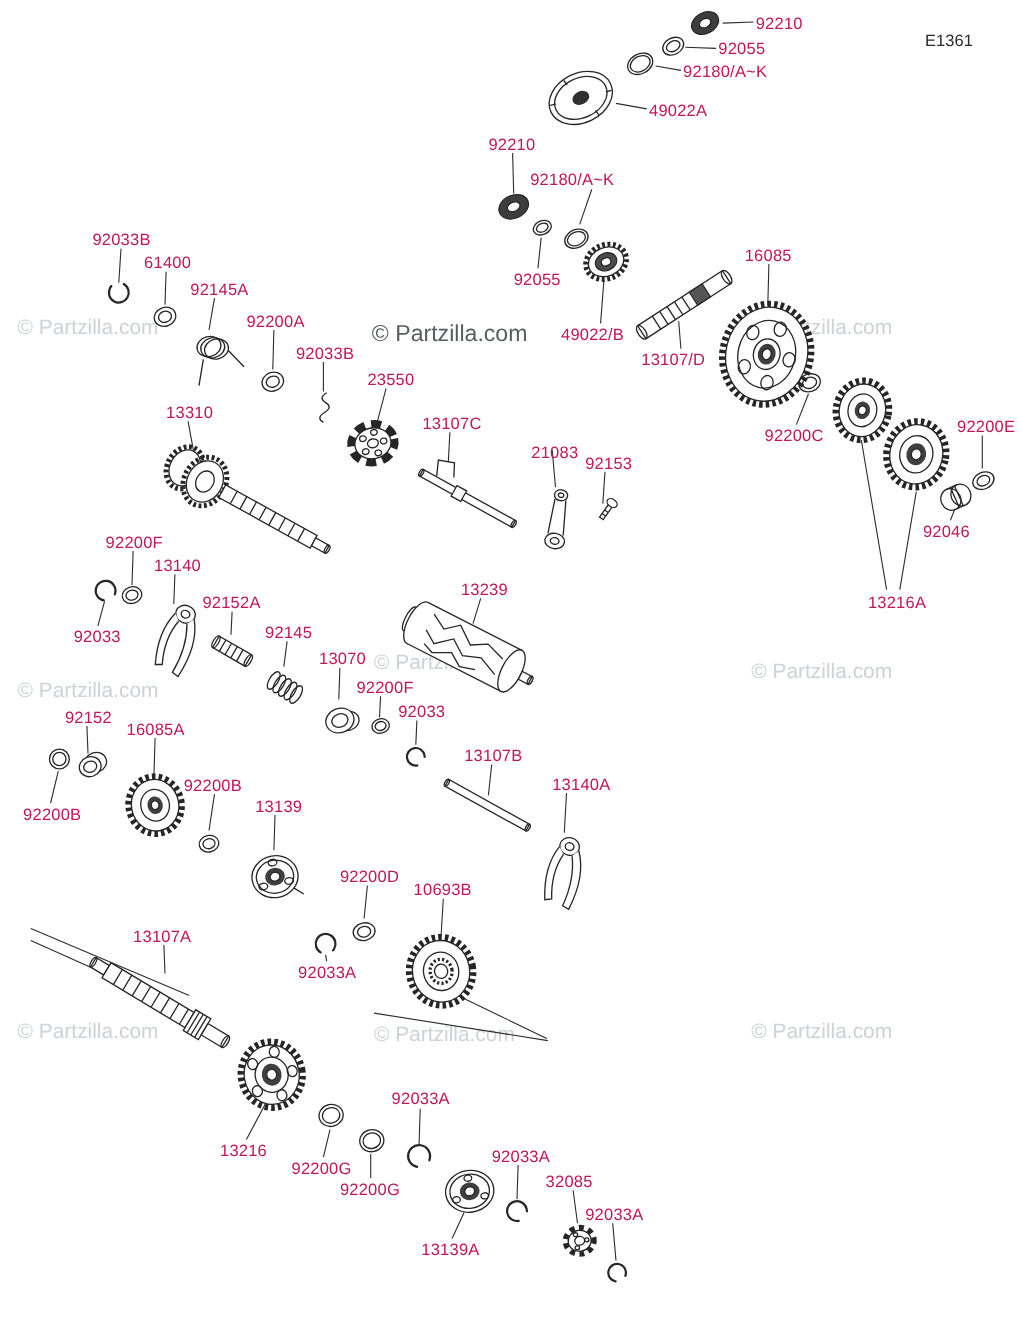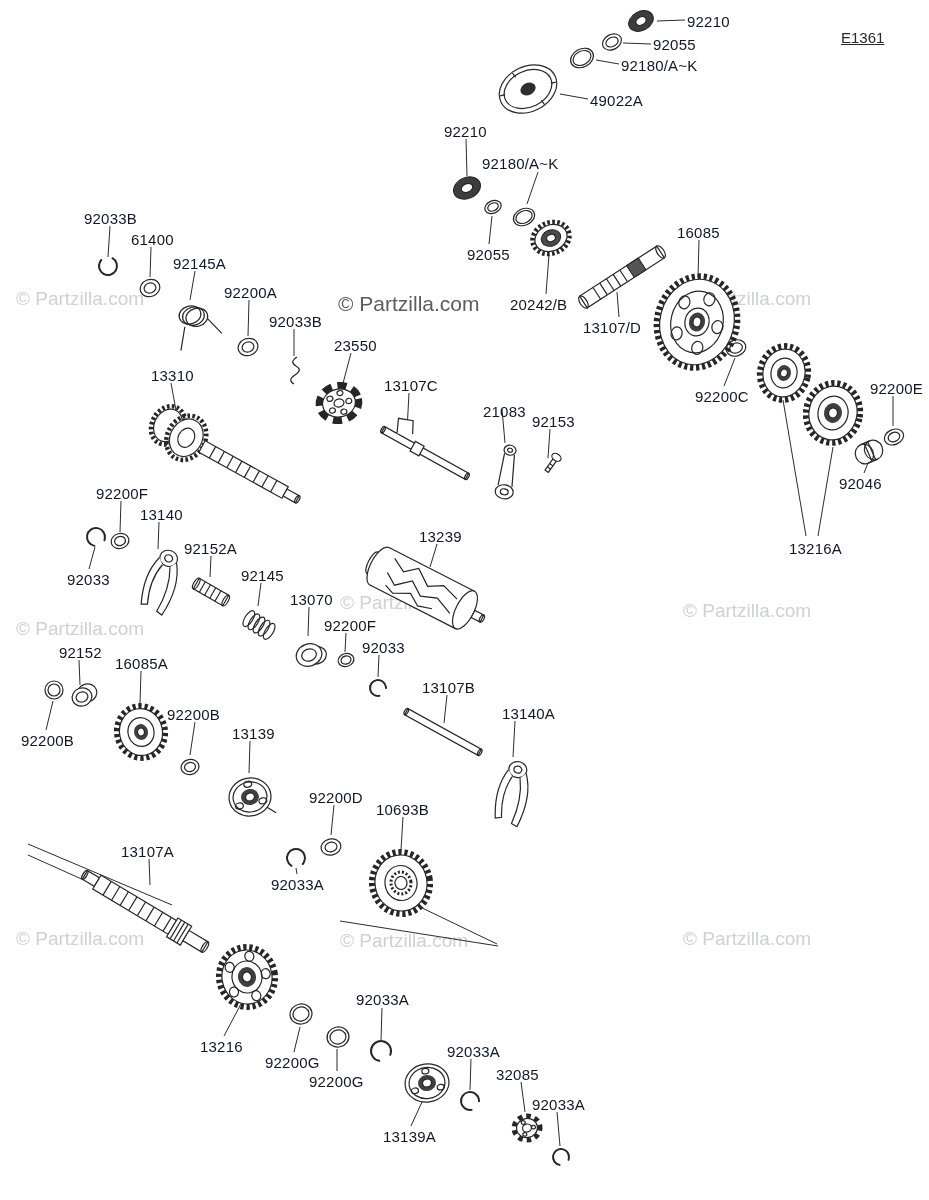--- a/index.html
+++ b/index.html
@@ -2,25 +2,25 @@
 <html><head>
 <meta charset="utf-8">
 <style>
   html,body { margin:0; padding:0; background:#fff; }
   .stage {
     position:relative; width:929px; height:1200px; background:#ffffff;
     overflow:hidden; font-family:"Liberation Sans", sans-serif;
   }
   .art { position:absolute; left:0; top:0; }
   .lbl {
-    position:absolute; font-size:15px; color:#0f172a; white-space:nowrap;
+    position:absolute; font-size:15px; color:#be185d; white-space:nowrap;
     letter-spacing:0.2px;
   }
   .code {
-    position:absolute; font-size:15px; color:#2a2a2a; white-space:nowrap;text-decoration:underline;
+    position:absolute; font-size:15px; color:#2a2a2a; white-space:nowrap;
   }
   .wm { position:absolute; white-space:nowrap; user-select:none; }
   .wm-light { color:#ccd2d6; font-size:19px; }
   .wm-dark  { color:#595d60; font-size:21px; }
 
   
   .s   { fill:none; stroke:#262626; stroke-width:1.2; }
   .w   { fill:#ffffff; stroke:#262626; stroke-width:1.2; }
   .ln  { stroke:#2c2c2c; stroke-width:1; }
   .teeth    { fill:none; stroke:#262626; stroke-width:6;   stroke-dasharray:3.2 2.8; }
@@ -425,21 +425,21 @@
 
   <div class="code" style="left:841px;top:29px">E1361</div>
 
   <div class="lbl" style="left:687px;top:13px">92210</div>
   <div class="lbl" style="left:653px;top:36px">92055</div>
   <div class="lbl" style="left:621px;top:57px">92180/A~K</div>
   <div class="lbl" style="left:590px;top:92px">49022A</div>
   <div class="lbl" style="left:444px;top:123px">92210</div>
   <div class="lbl" style="left:482px;top:155px">92180/A~K</div>
   <div class="lbl" style="left:467px;top:246px">92055</div>
-  <div class="lbl" style="left:510px;top:296px">20242/B</div>
+  <div class="lbl" style="left:510px;top:296px">49022/B</div>
   <div class="lbl" style="left:677px;top:224px">16085</div>
   <div class="lbl" style="left:583px;top:319px">13107/D</div>
   <div class="lbl" style="left:695px;top:388px">92200C</div>
   <div class="lbl" style="left:870px;top:380px">92200E</div>
   <div class="lbl" style="left:839px;top:475px">92046</div>
   <div class="lbl" style="left:789px;top:540px">13216A</div>
   <div class="lbl" style="left:84px;top:210px">92033B</div>
   <div class="lbl" style="left:131px;top:231px">61400</div>
   <div class="lbl" style="left:173px;top:255px">92145A</div>
   <div class="lbl" style="left:224px;top:284px">92200A</div>

